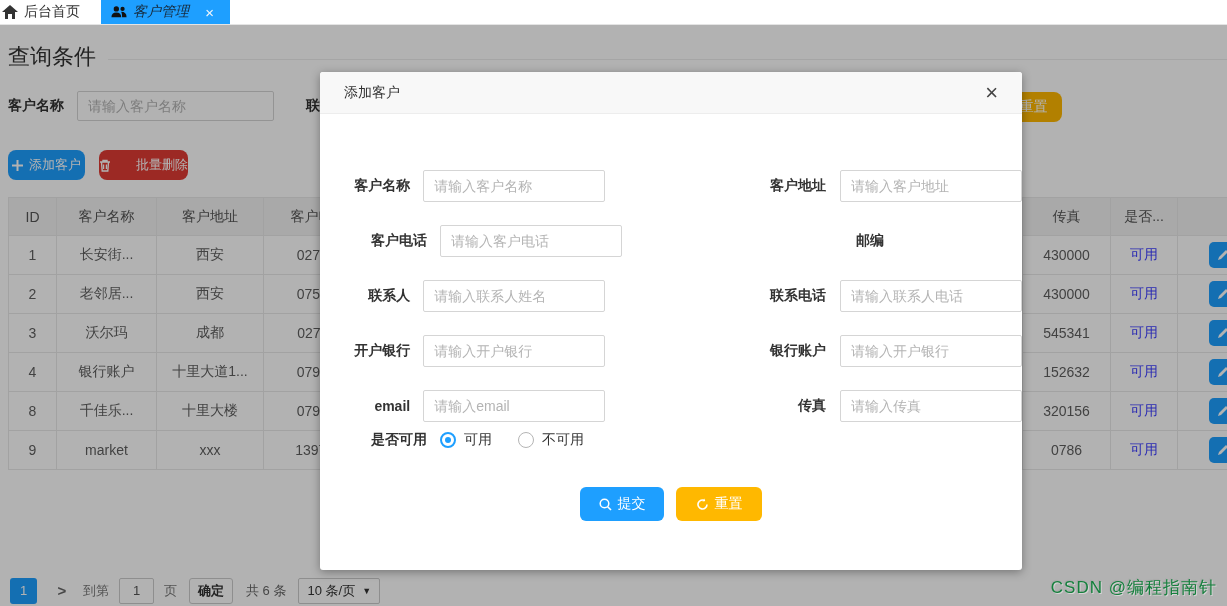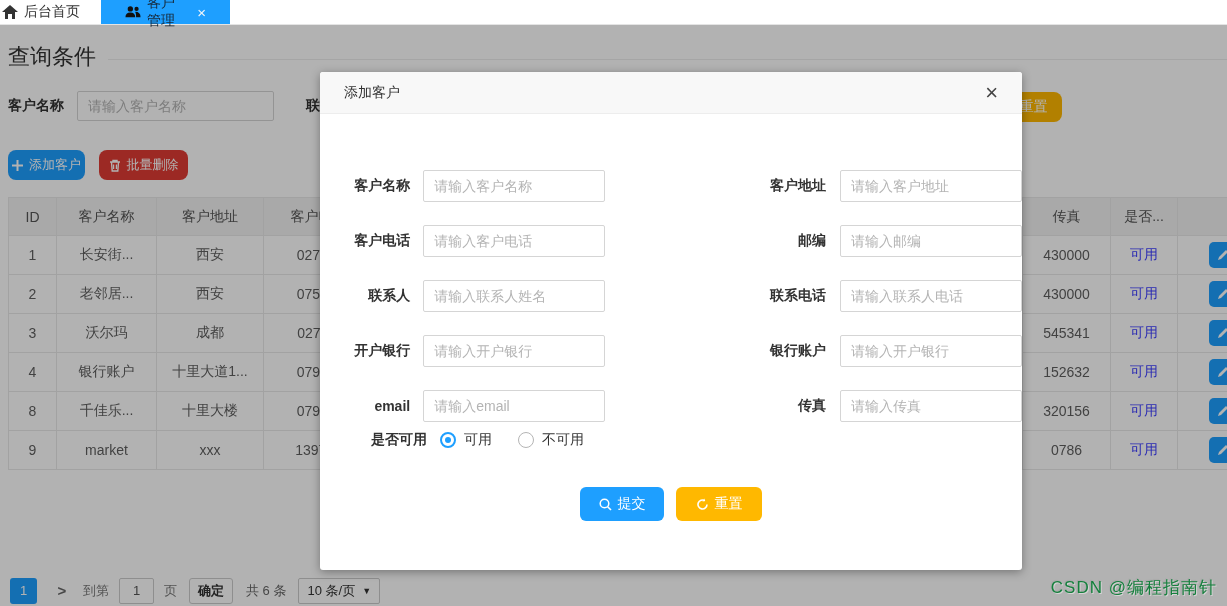--- a/index.html
+++ b/index.html
@@ -4,21 +4,21 @@
 <style>
   * { margin:0; padding:0; box-sizing:border-box; }
   body { background:#fff; font-family:"Liberation Sans", sans-serif; }
   .frame { position:relative; width:1227px; height:606px; overflow:hidden; background:#fff; }
 
   
   .tabbar { position:absolute; top:0; left:0; right:0; height:25px; background:#fff;
             border-bottom:1px solid #e4e4e4; display:flex; align-items:stretch; z-index:1; }
   .tab { display:flex; align-items:center; gap:6px; font-size:14px; padding:0 12px; cursor:pointer; }
   .tab.home { color:#333; padding-left:2px; }
-  .tab.active { background:#1E9FFF; color:#17293a; width:129px; margin-left:9px; padding:0 24px; }
+  .tab.active { background:#1E9FFF; color:#17293a; width:129px; margin-left:9px; padding:0 10px;font-style:italic; }
   .tab .ticon { width:16px; height:14px; flex:0 0 auto; }
   .tab .tclose { color:#f2f6fa; font-size:15px; margin-left:10px; line-height:1; }
 
   
   .content { position:absolute; top:25px; left:0; right:0; bottom:0; background:#fff; }
 
   .qtitle-row { position:absolute; left:8px; top:17px; right:0; display:flex; align-items:center; }
   .qtitle { font-size:22px; color:#333; white-space:nowrap; }
   .qtitle-line { flex:1; height:1px; background:#ececec; margin-left:12px; margin-top:4px; }
 
@@ -31,21 +31,21 @@
   .search-name-input { width:197px; margin-left:13px; }
   .contact-label { margin-left:32px; }
 
   .btn { display:inline-flex; align-items:center; justify-content:center; gap:6px; border:none;
          color:#fff; font-size:13px; cursor:pointer; border-radius:8px; white-space:nowrap;
          font-family:"Liberation Sans", sans-serif; }
   .search-reset-btn { position:absolute; left:1005px; top:67px; width:57px; height:30px;
                       background:#FFB800; border-radius:8px; font-size:14px; }
   .toolbar { position:absolute; left:8px; top:125px; display:flex; gap:14px; }
   .add-btn { width:77px; height:30px; background:#1E9FFF; }
-  .del-btn { width:89px; height:30px; background:#E03B34; }
+  .del-btn { width:89px; height:30px; background:#E03B34;justify-content:space-between; }
 
   
   .tbl-wrap { position:absolute; left:8px; top:172px; }
   table.grid { border-collapse:collapse; table-layout:fixed; width:1259px; background:#fff; }
   .grid th, .grid td { border:1px solid #e8e8e8; font-size:14px; text-align:center;
                        overflow:hidden; white-space:nowrap; }
   .grid th { background:#f2f2f2; color:#555; font-weight:normal; height:38px; }
   .grid td { color:#5f5f5f; height:39px; background:#fff; }
   .grid td.status { color:#3D3DFF; }
   .edit-btn { width:27px; height:26px; border:none; border-radius:5px; background:#1E9FFF;
@@ -342,21 +342,20 @@
         <span class="mlabel1">客户名称</span>
         <input class="tinput minput1" placeholder="请输入客户名称" style="">
         <span class="mlabel2">客户地址</span>
         <input class="tinput minput2" placeholder="请输入客户地址" style="">
       </div>
 
       <div class="mrow" style="top:111px">
         <span class="mlabel1">客户电话</span>
         <input class="tinput minput1" placeholder="请输入客户电话" style="">
         <span class="mlabel2">邮编</span>
-        <input class="tinput minput2" placeholder="请输入邮编" style="">
       </div>
 
       <div class="mrow" style="top:166px">
         <span class="mlabel1">联系人</span>
         <input class="tinput minput1" placeholder="请输入联系人姓名" style="">
         <span class="mlabel2">联系电话</span>
         <input class="tinput minput2" placeholder="请输入联系人电话" style="">
       </div>
 
       <div class="mrow" style="top:221px">

